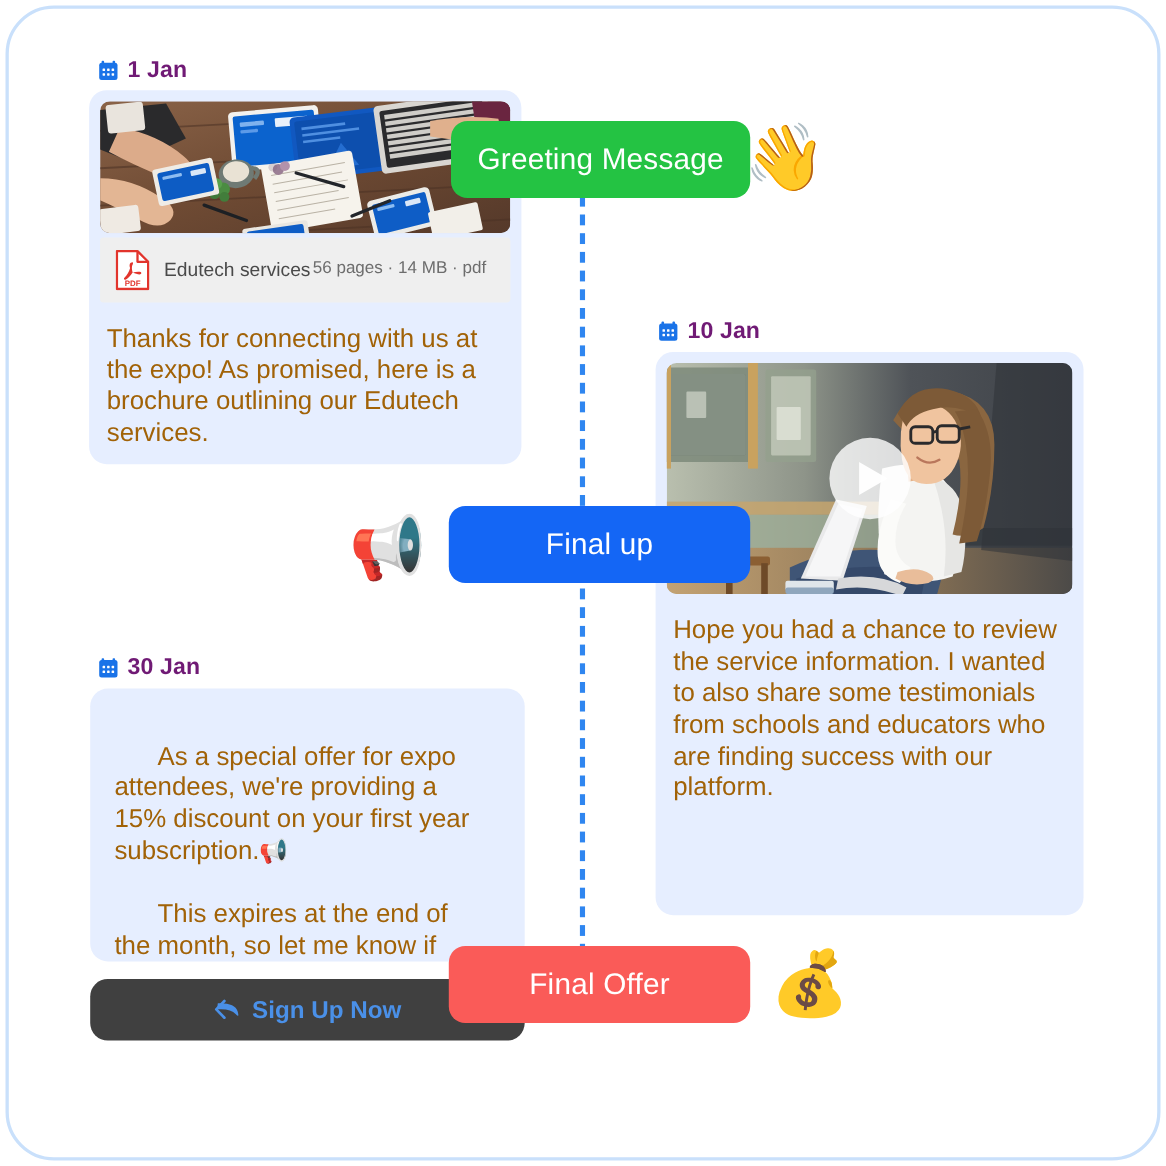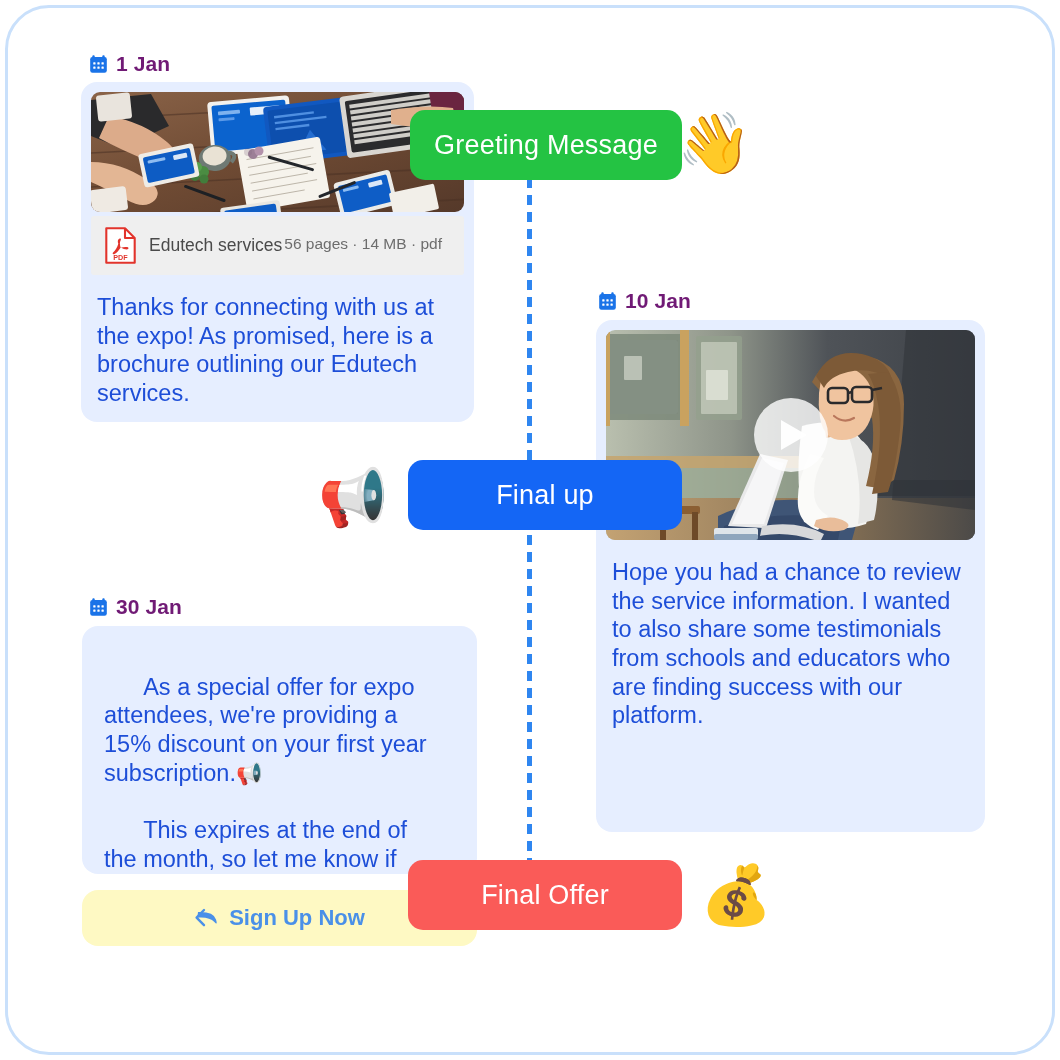--- a/index.html
+++ b/index.html
@@ -66,21 +66,21 @@
   .thumb {
     border-radius: 9px;
     overflow: hidden;
     position: relative;
     display: block;
   }
 
   .msg-text {
     font-size: 23.5px;
     line-height: 1.22;
-    color: #1d4ed8;
+    color: #a16207;
     padding: 12px 16px 16px 16px;
     white-space: pre-wrap;
   }
 
   
   .attach {
     background: #efefef;
     display: flex;
     align-items: center;
     gap: 13px;
@@ -88,21 +88,21 @@
     margin-top: 4px;
     border-radius: 3px;
   }
   .attach-meta { display:flex; gap:2px; }
   .attach-title { font-size: 17.5px; color:#4a4a4a; }
   .attach-sub { font-size: 15.5px; color:#6d6d6d; }
 
   
   .cta {
     position: absolute;
-    background: #fef9c3;
+    background: #404040;
     border-radius: 16px;
     display: flex;
     align-items: center;
     justify-content: center;
     gap: 9px;
     color: #4a90e8;
     font-size: 22px;
     font-weight: bold;
   }
 

